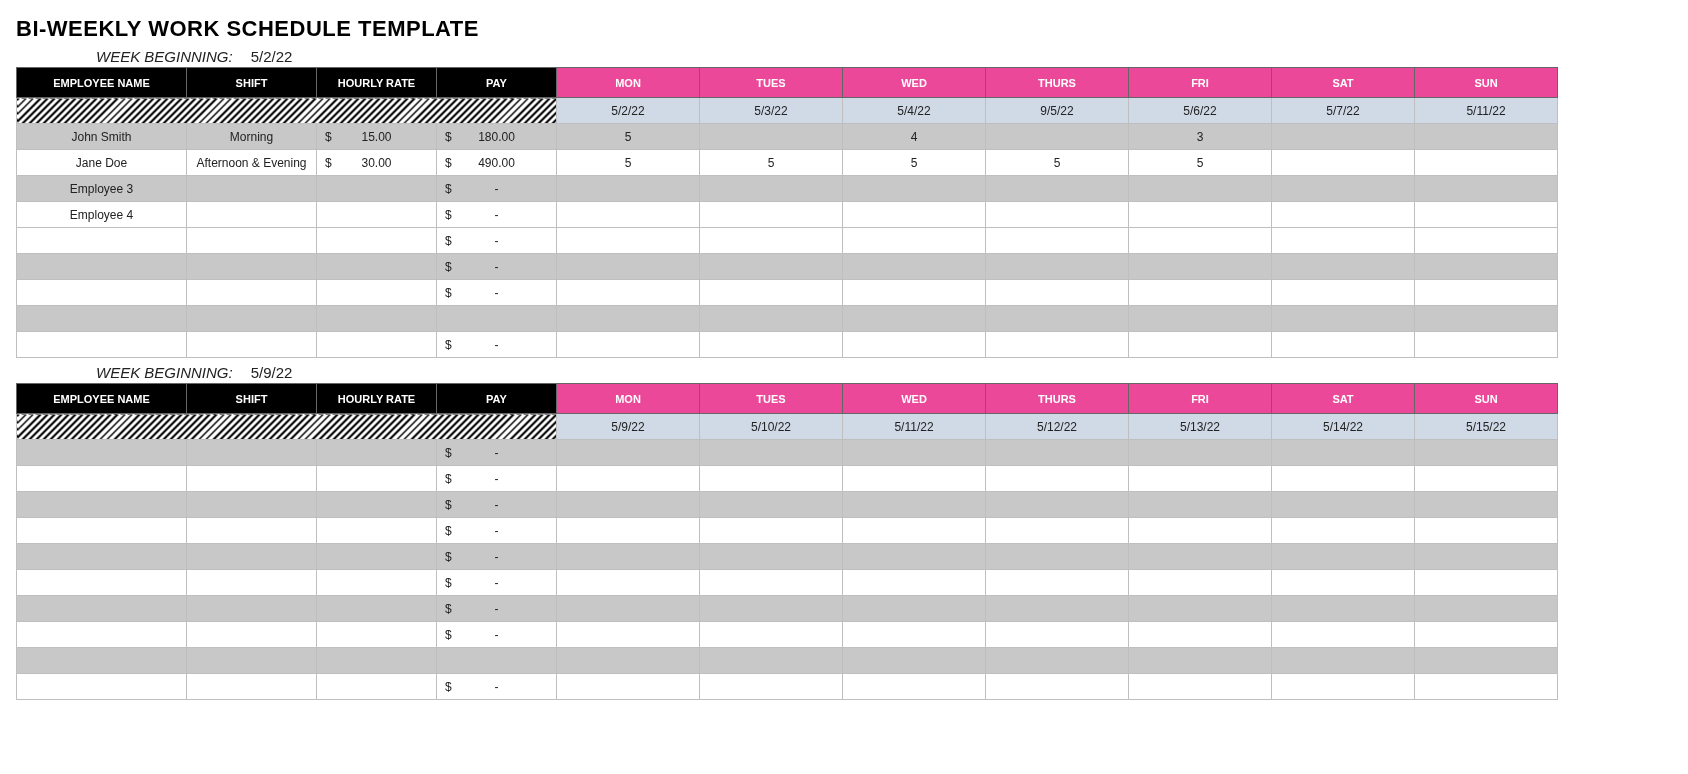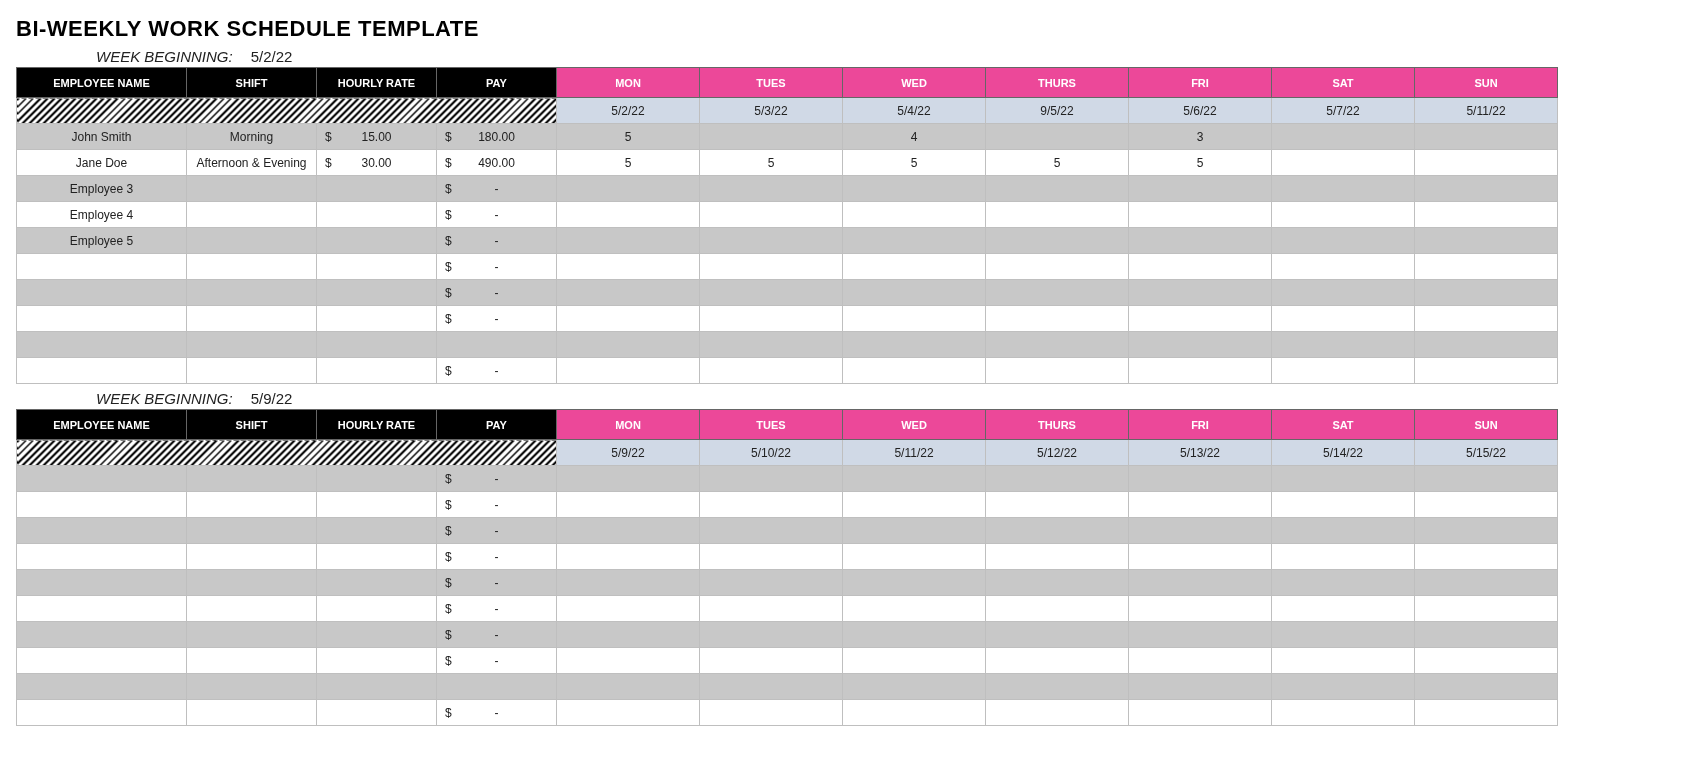--- a/index.html
+++ b/index.html
@@ -185,33 +185,20 @@
           <td class="money"><span class="sign"></span><span></span></td>
           <td class="money"><span class="sign">$</span><span>-</span></td>
           <td></td>
           <td></td>
           <td></td>
           <td></td>
           <td></td>
           <td></td>
           <td></td>
         </tr>
-        <tr class="row-even">
-          <td>Employee 5</td>
-          <td></td>
-          <td class="money"><span class="sign"></span><span></span></td>
-          <td class="money"><span class="sign">$</span><span>-</span></td>
-          <td></td>
-          <td></td>
-          <td></td>
-          <td></td>
-          <td></td>
-          <td></td>
-          <td></td>
-        </tr>
         <tr class="row-odd">
           <td></td>
           <td></td>
           <td class="money"><span class="sign"></span><span></span></td>
           <td class="money"><span class="sign">$</span><span>-</span></td>
           <td></td>
           <td></td>
           <td></td>
           <td></td>
           <td></td>

